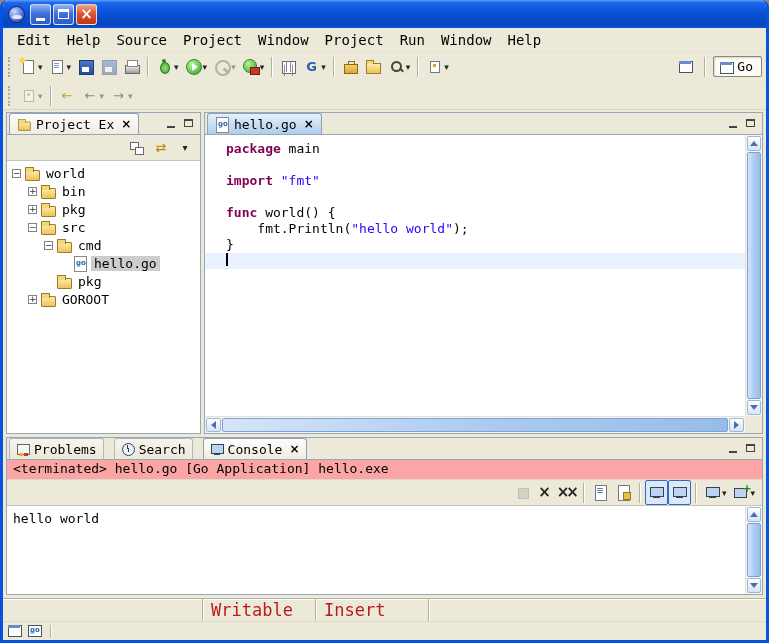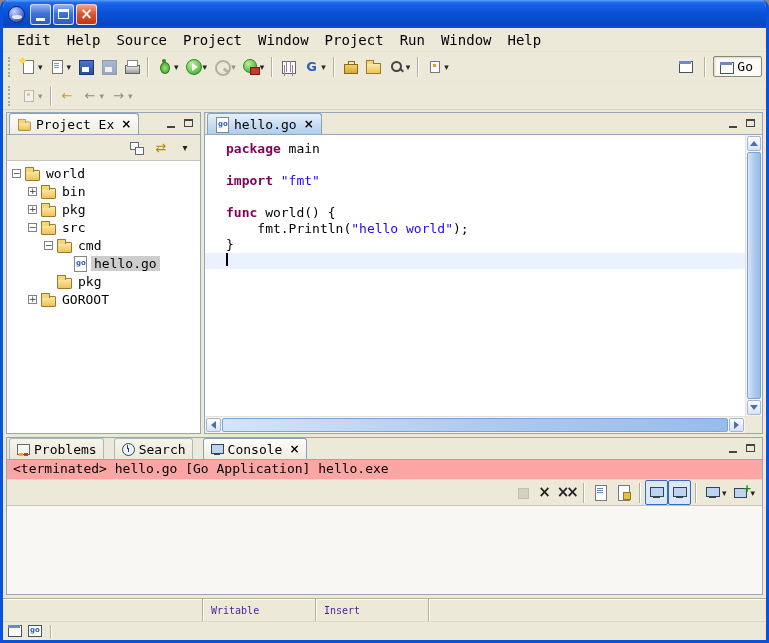--- a/index.html
+++ b/index.html
@@ -148,21 +148,21 @@
 .art-term::before{left:3px;top:4px;width:9px;height:9px;background:#B2B0AA;border:1px solid #888}
 .art-page::before{left:3px;top:1px;width:10px;height:14px;background:#fff;border:1px solid #778}
 .art-page::after{left:5px;top:4px;width:6px;height:1px;background:#68A;box-shadow:0 2px 0 #68A,0 4px 0 #68A}
 .art-pagelock::before{left:3px;top:1px;width:10px;height:14px;background:#fff;border:1px solid #778}
 .art-pagelock::after{left:8px;top:8px;width:6px;height:6px;background:#E8C040;border:1px solid #947A20}
 .art-mon::before{left:2px;top:3px;width:12px;height:8px;border:1px solid #345;background:#BDD4F0}
 .art-mon::after{left:5px;top:12px;width:7px;height:2px;background:#345}
 .art-monplus::before{left:2px;top:4px;width:11px;height:8px;border:1px solid #345;background:#BDD4F0}
 .art-monplus::after{content:"+";left:10px;top:-2px;font:bold 11px "DejaVu Sans",sans-serif;color:#1A8A1A}
 
-.statusbar{flex:0 0 23px;display:flex;align-items:stretch;border-top:1px solid #B4B09E;box-shadow:inset 0 1px 0 #FFF;font-size:10px;color:#4c1d95}
+.statusbar{flex:0 0 23px;display:flex;align-items:stretch;border-top:1px solid #B4B09E;box-shadow:inset 0 1px 0 #FFF;font-size:17px;color:#b91c1c}
 .sseg{display:flex;align-items:center;padding:0 8px}
 .sseg+.sseg{border-left:1px solid #B4B09E;box-shadow:inset 1px 0 0 #FFF}
 .sseg.s1{width:199px}.sseg.s2{width:113px}.sseg.s3{width:113px}.sseg.s4{flex:1}
 .bottombar{flex:0 0 19px;display:flex;align-items:center;gap:4px;padding-left:4px;border-top:1px solid #DCD8CA}
 .bicn{width:16px;height:14px;position:relative;display:inline-block}
 .bicn::before,.bicn::after{content:"";position:absolute}
 .art-fastview::before{left:1px;top:1px;width:12px;height:10px;border:1px solid #456;background:#fff}
 .art-fastview::after{left:1px;top:1px;width:12px;height:3px;background:#6A8AC8}
 .art-fastgo::before{left:1px;top:1px;width:12px;height:10px;border:1px solid #456;background:#fff}
 .art-fastgo::after{content:"go";left:3px;top:2px;font:bold 7px "DejaVu Sans",sans-serif;color:#2B5FB8}
@@ -467,20 +467,32 @@
       <span class="sep"></span>
       <span class="tbtn">
           <span class="icn art-mon"></span>
           <span class="dd">▾</span>
         </span>
       <span class="tbtn">
           <span class="icn art-monplus"></span>
           <span class="dd">▾</span>
         </span>
     </div>
+    <div class="con-out">
+      <div class="out-text">hello world</div>
+      <div class="sb v full">
+        <span class="sb-ar a1">
+            <span class="tri t-up"></span>
+          </span>
+        <span class="sb-thumb"></span>
+        <span class="sb-ar a2">
+            <span class="tri t-dn"></span>
+          </span>
+      </div>
+    </div>
   </div>
 
   <div class="statusbar">
     <span class="sseg s1"></span>
     <span class="sseg s2">Writable</span>
     <span class="sseg s3">Insert</span>
     <span class="sseg s4"></span>
   </div>
 
   <div class="bottombar">

